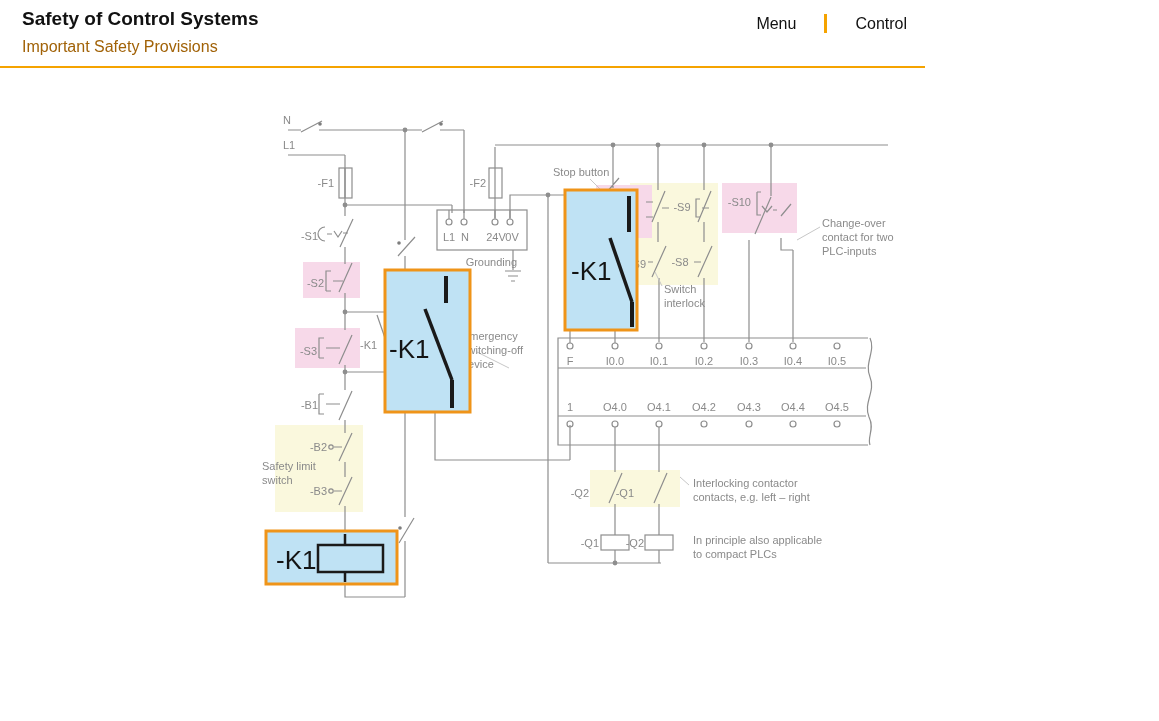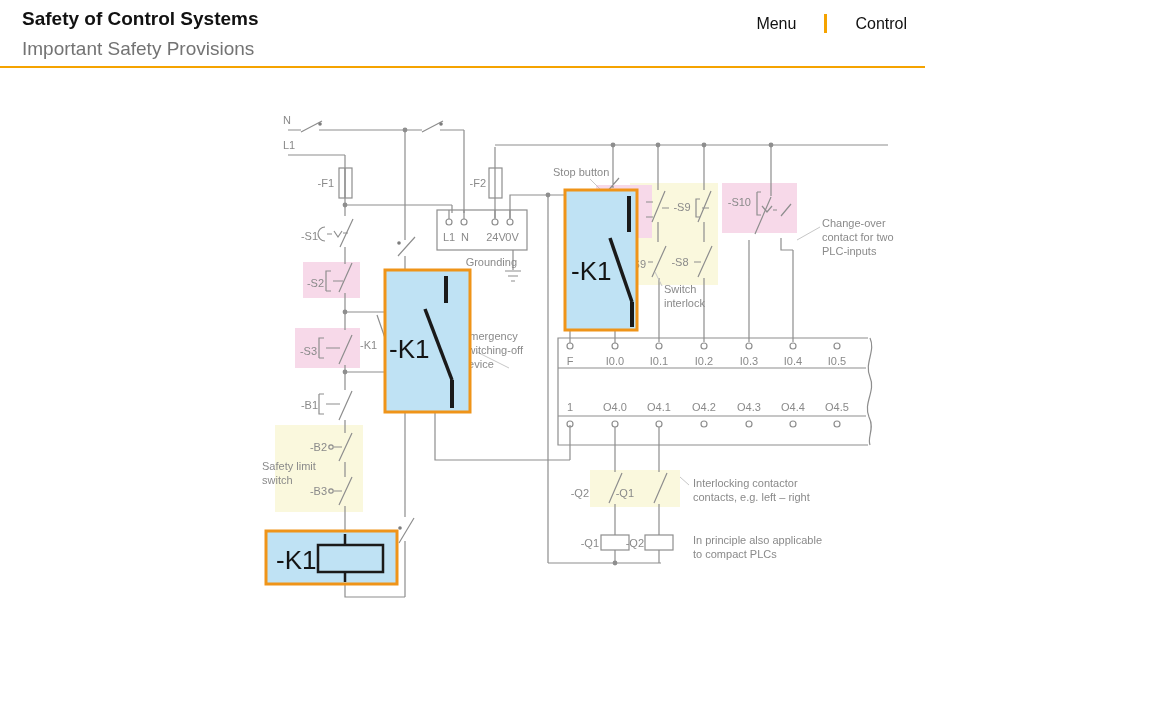--- a/index.html
+++ b/index.html
@@ -1,20 +1,20 @@
 <!DOCTYPE html>
 <html><head>
 <meta charset="utf-8">
 <style>
   html,body{margin:0;padding:0;background:#fff;}
   .stage{position:relative;width:925px;height:721px;background:#fff;overflow:hidden;
          font-family:"Liberation Sans",sans-serif;text-decoration:underline;}
   
   .hdr-title{position:absolute;left:22px;top:8px;font-size:19px;font-weight:bold;color:#111;}
-  .hdr-sub{position:absolute;left:22px;top:38px;font-size:19px;color:#737373;}
+  .hdr-sub{position:absolute;left:22px;top:38px;font-size:16px;color:#a16207;}
   .hdr-rule{position:absolute;left:0;top:66px;width:1159px;height:2px;background:#F5A300;}
   .top-nav{position:absolute;right:18px;top:14px;display:flex;align-items:flex-end;gap:28px;}
   .top-nav a{font-size:16px;color:#111;text-decoration:none;cursor:pointer;}
   .nav-divider{width:3px;height:19px;background:#F5A300;}
   
   svg.circuit{position:absolute;left:0;top:0;}
   svg text{font-family:"Liberation Sans",sans-serif;}
   .lbl{font-size:11px;fill:#8a8a8a;}
   .big{font-size:26px;fill:#141414;}
   .wire{stroke:#8e8e8e;stroke-width:1.2;fill:none;}

